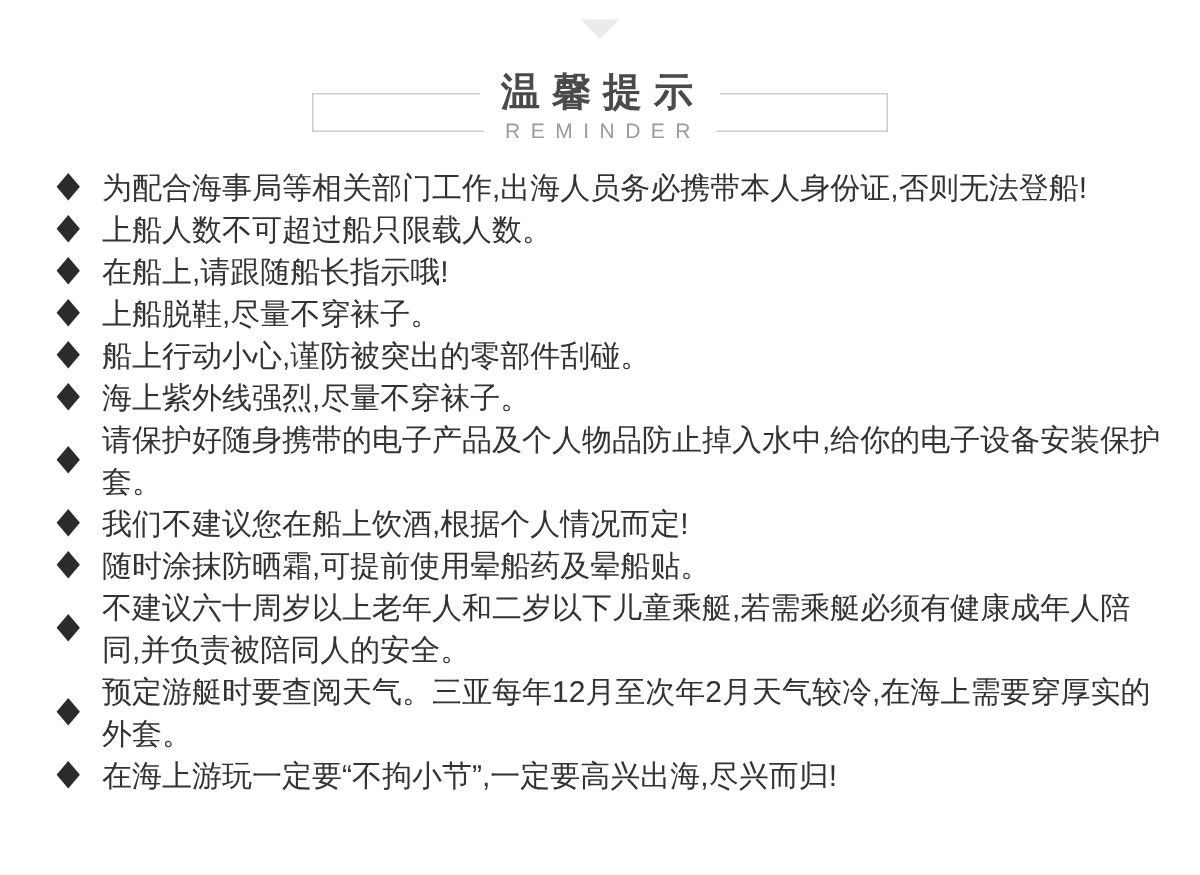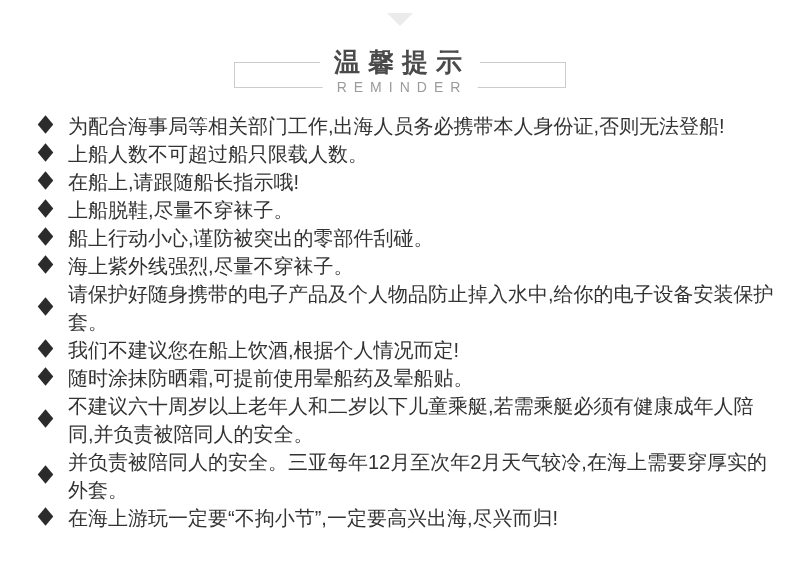--- a/index.html
+++ b/index.html
@@ -23,21 +23,21 @@
     height: 0;
     margin: 0 auto;
     border-left: 13px solid transparent;
     border-right: 13px solid transparent;
     border-top: 13px solid #ebebeb;
   }
 
   
   .header-frame {
     position: relative;
-    width: 332px;
+    width: 384px;
     height: 26px;
     margin: 36px auto 0;
     border: 1px solid #cccccc;
     box-sizing: border-box;
   }
   .page-title {
     position: absolute;
     left: 50%;
     transform: translateX(-50%);
     top: -17px;
@@ -158,20 +158,20 @@
       <span class="tip-text">随时涂抹防晒霜,可提前使用晕船药及晕船贴。</span>
     </li>
 
     <li class="tip-item">
       <span class="bullet"></span>
       <span class="tip-text">不建议六十周岁以上老年人和二岁以下儿童乘艇,若需乘艇必须有健康成年人陪同,并负责被陪同人的安全。</span>
     </li>
 
     <li class="tip-item">
       <span class="bullet"></span>
-      <span class="tip-text">并负责被陪同人的安全。三亚每年12月至次年2月天气较冷,在海上需要穿厚实的外套。</span>
+      <span class="tip-text">预定游艇时要查阅天气。三亚每年12月至次年2月天气较冷,在海上需要穿厚实的外套。</span>
     </li>
 
     <li class="tip-item">
       <span class="bullet"></span>
       <span class="tip-text">在海上游玩一定要“不拘小节”,一定要高兴出海,尽兴而归!</span>
     </li>
   </ul>
 
 </body></html>

